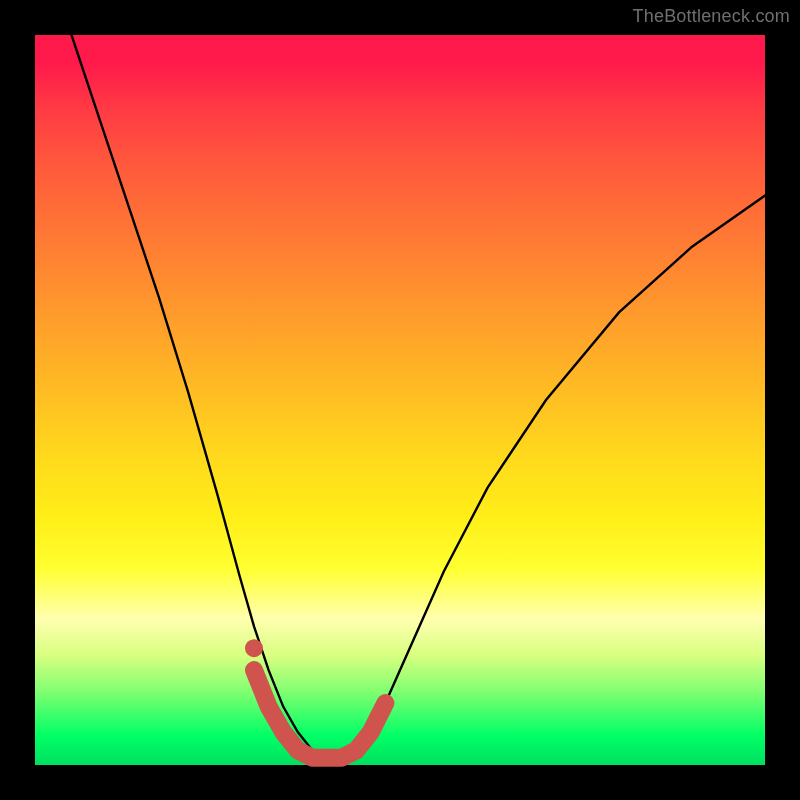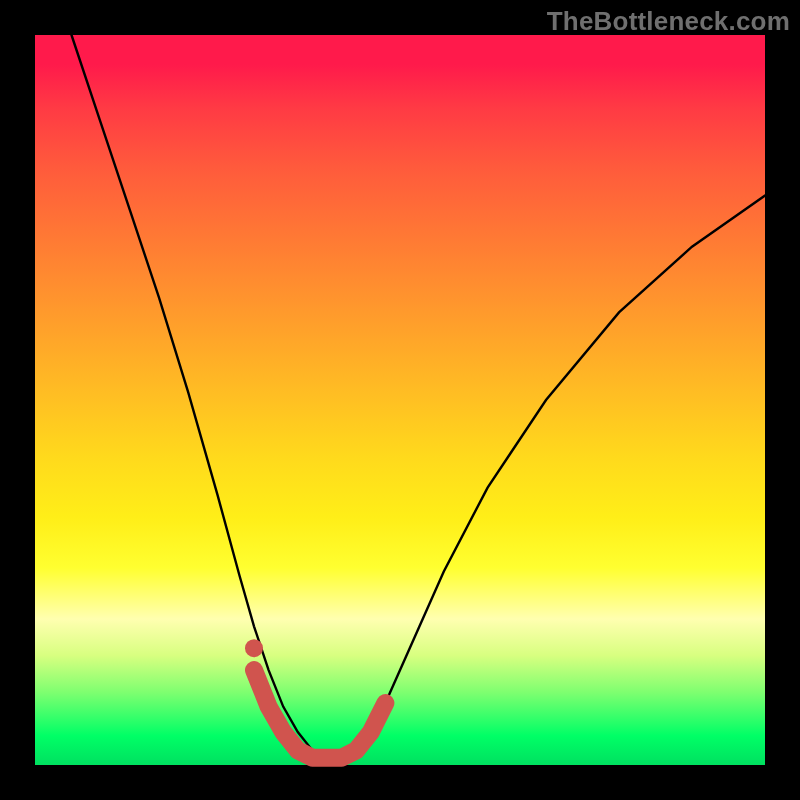--- a/index.html
+++ b/index.html
@@ -42,22 +42,22 @@
       #7fff70 90%,
       #00ff66 96%,
       #00e060 100%
     );
   }
   .watermark {
     position: absolute;
     top: 6px;
     right: 10px;
     color: #6f6f6f;
-    font-size: 26px;
-    font-weight: 700;
+    font-size: 18px;
+    font-weight: 400;
     letter-spacing: 0.2px;
     user-select: none;
   }
   svg.curve {
     position: absolute;
     left: 0;
     top: 0;
     width: 730px;
     height: 730px;
     overflow: visible;

